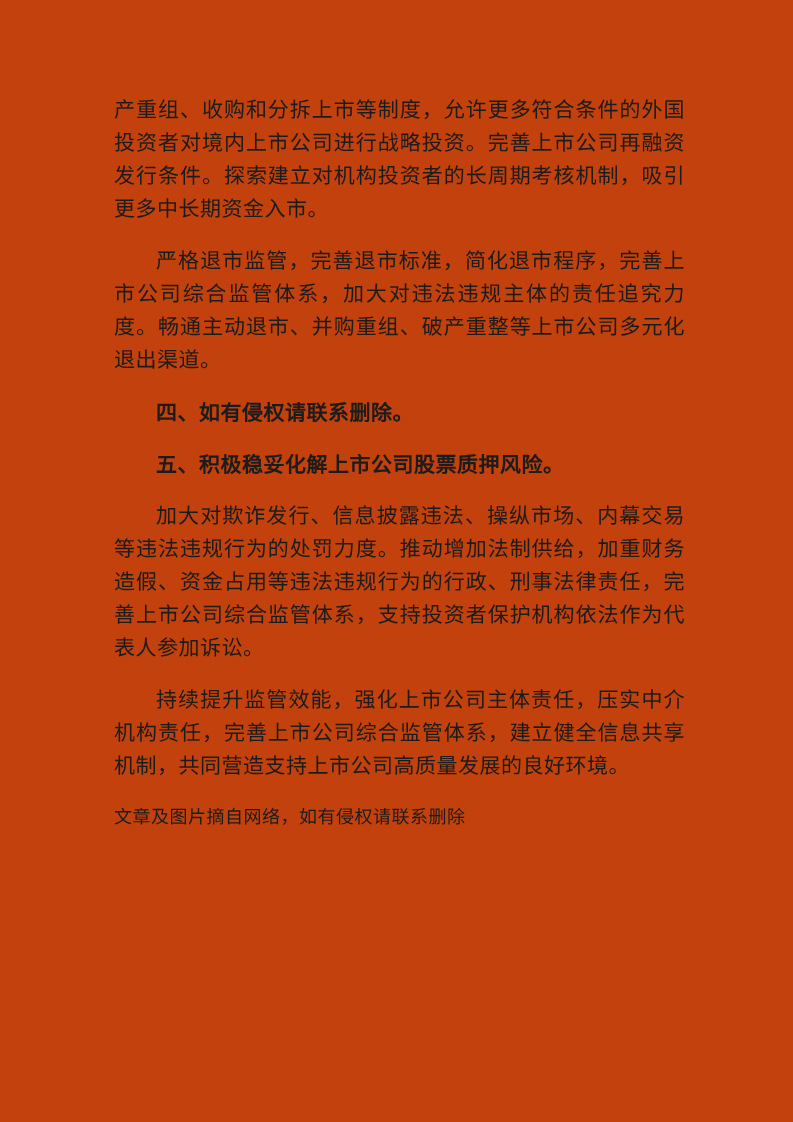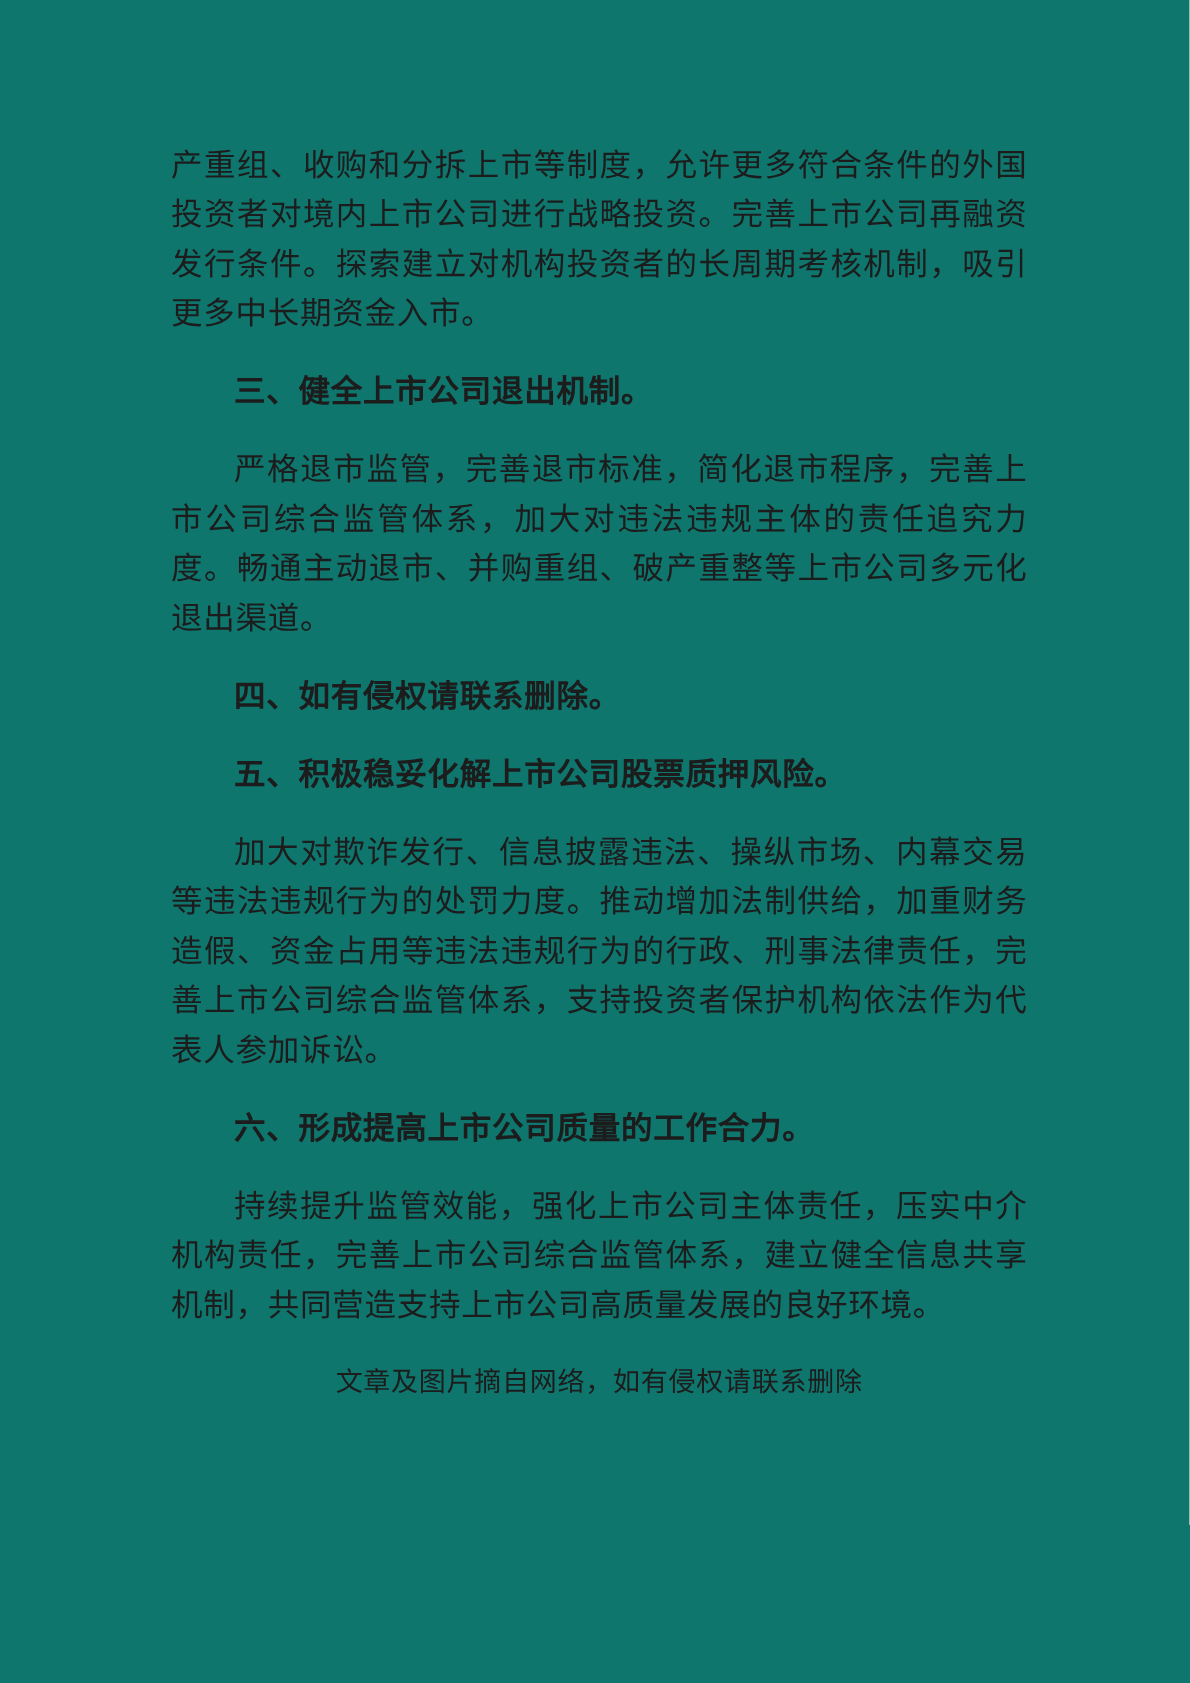--- a/index.html
+++ b/index.html
@@ -5,21 +5,21 @@
   html, body {
     margin: 0;
     padding: 0;
     background: #ffffff;
   }
   .page {
     position: relative;
     width: 793px;
     height: 1122px;
     margin: 0;
-    background: #0f766e;
+    background: #c2410c;
     box-sizing: border-box;
     padding: 94px 108px 0 114px;
     overflow: hidden;
     font-family: "Liberation Serif", "DejaVu Serif", serif;
     color: #1c1c1c;
   }
   .para {
     font-size: 21px;
     line-height: 33px;
     text-align: justify;
@@ -34,38 +34,36 @@
     line-height: 33px;
     font-weight: 700;
     text-indent: 2em;
     margin: 0 0 19px 0;
     font-family: "Liberation Sans", "DejaVu Sans", sans-serif;
     letter-spacing: 0.5px;
   }
   .footer-note {
     font-size: 18px;
     line-height: 30px;
-    text-align: center;
+    text-align: left;
     margin: 2px 0 0 0;
     letter-spacing: 0.5px;
   }
 </style>
 </head>
 <body>
 
 <div class="page">
 
   <p class="para">产重组、收购和分拆上市等制度，允许更多符合条件的外国投资者对境内上市公司进行战略投资。完善上市公司再融资发行条件。探索建立对机构投资者的长周期考核机制，吸引更多中长期资金入市。</p>
 
-  <h2 class="heading">三、健全上市公司退出机制。</h2>
   <p class="para indent">严格退市监管，完善退市标准，简化退市程序，完善上市公司综合监管体系，加大对违法违规主体的责任追究力度。畅通主动退市、并购重组、破产重整等上市公司多元化退出渠道。</p>
 
   <h2 class="heading">四、如有侵权请联系删除。</h2>
 
   <h2 class="heading">五、积极稳妥化解上市公司股票质押风险。</h2>
   <p class="para indent">加大对欺诈发行、信息披露违法、操纵市场、内幕交易等违法违规行为的处罚力度。推动增加法制供给，加重财务造假、资金占用等违法违规行为的行政、刑事法律责任，完善上市公司综合监管体系，支持投资者保护机构依法作为代表人参加诉讼。</p>
 
-  <h2 class="heading">六、形成提高上市公司质量的工作合力。</h2>
   <p class="para indent">持续提升监管效能，强化上市公司主体责任，压实中介机构责任，完善上市公司综合监管体系，建立健全信息共享机制，共同营造支持上市公司高质量发展的良好环境。</p>
 
   <p class="footer-note">文章及图片摘自网络，如有侵权请联系删除</p>
 
 </div>
 
 </body></html>

